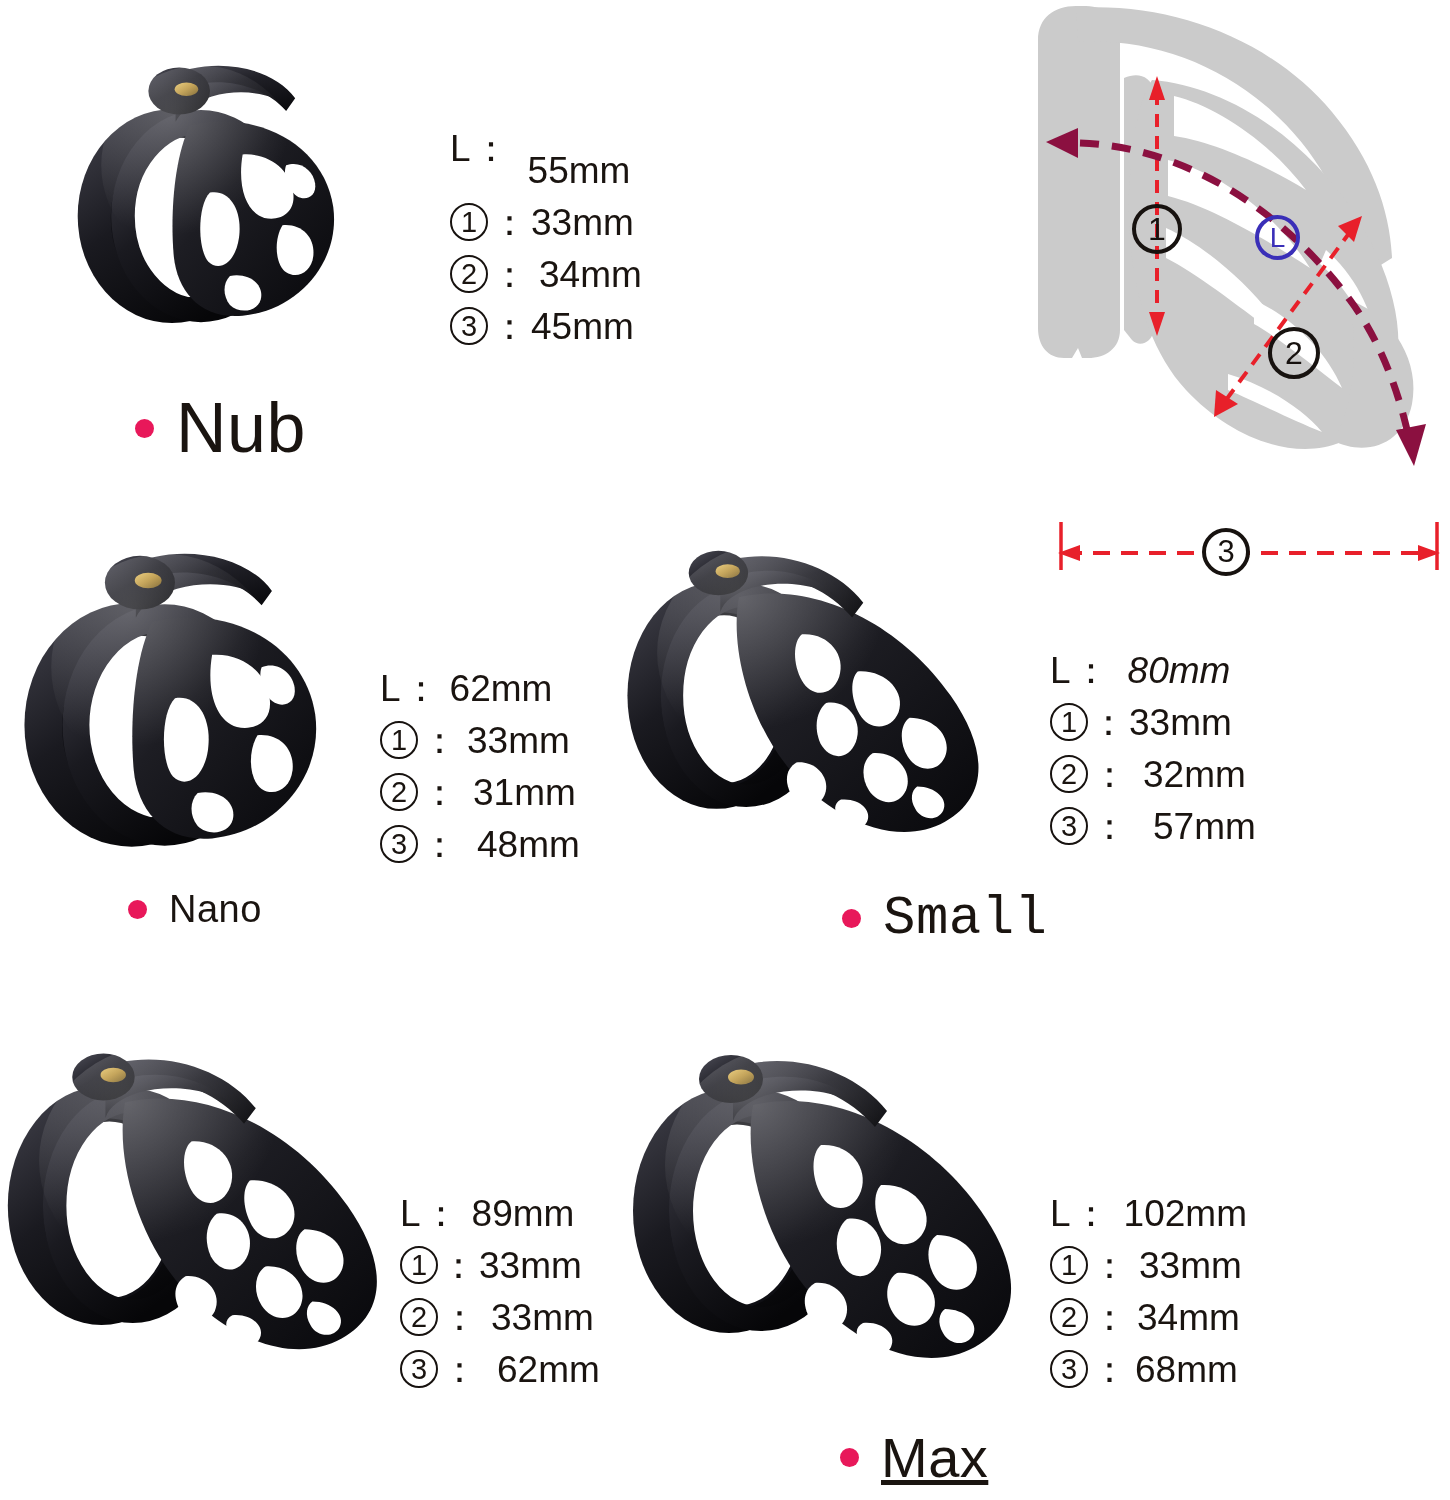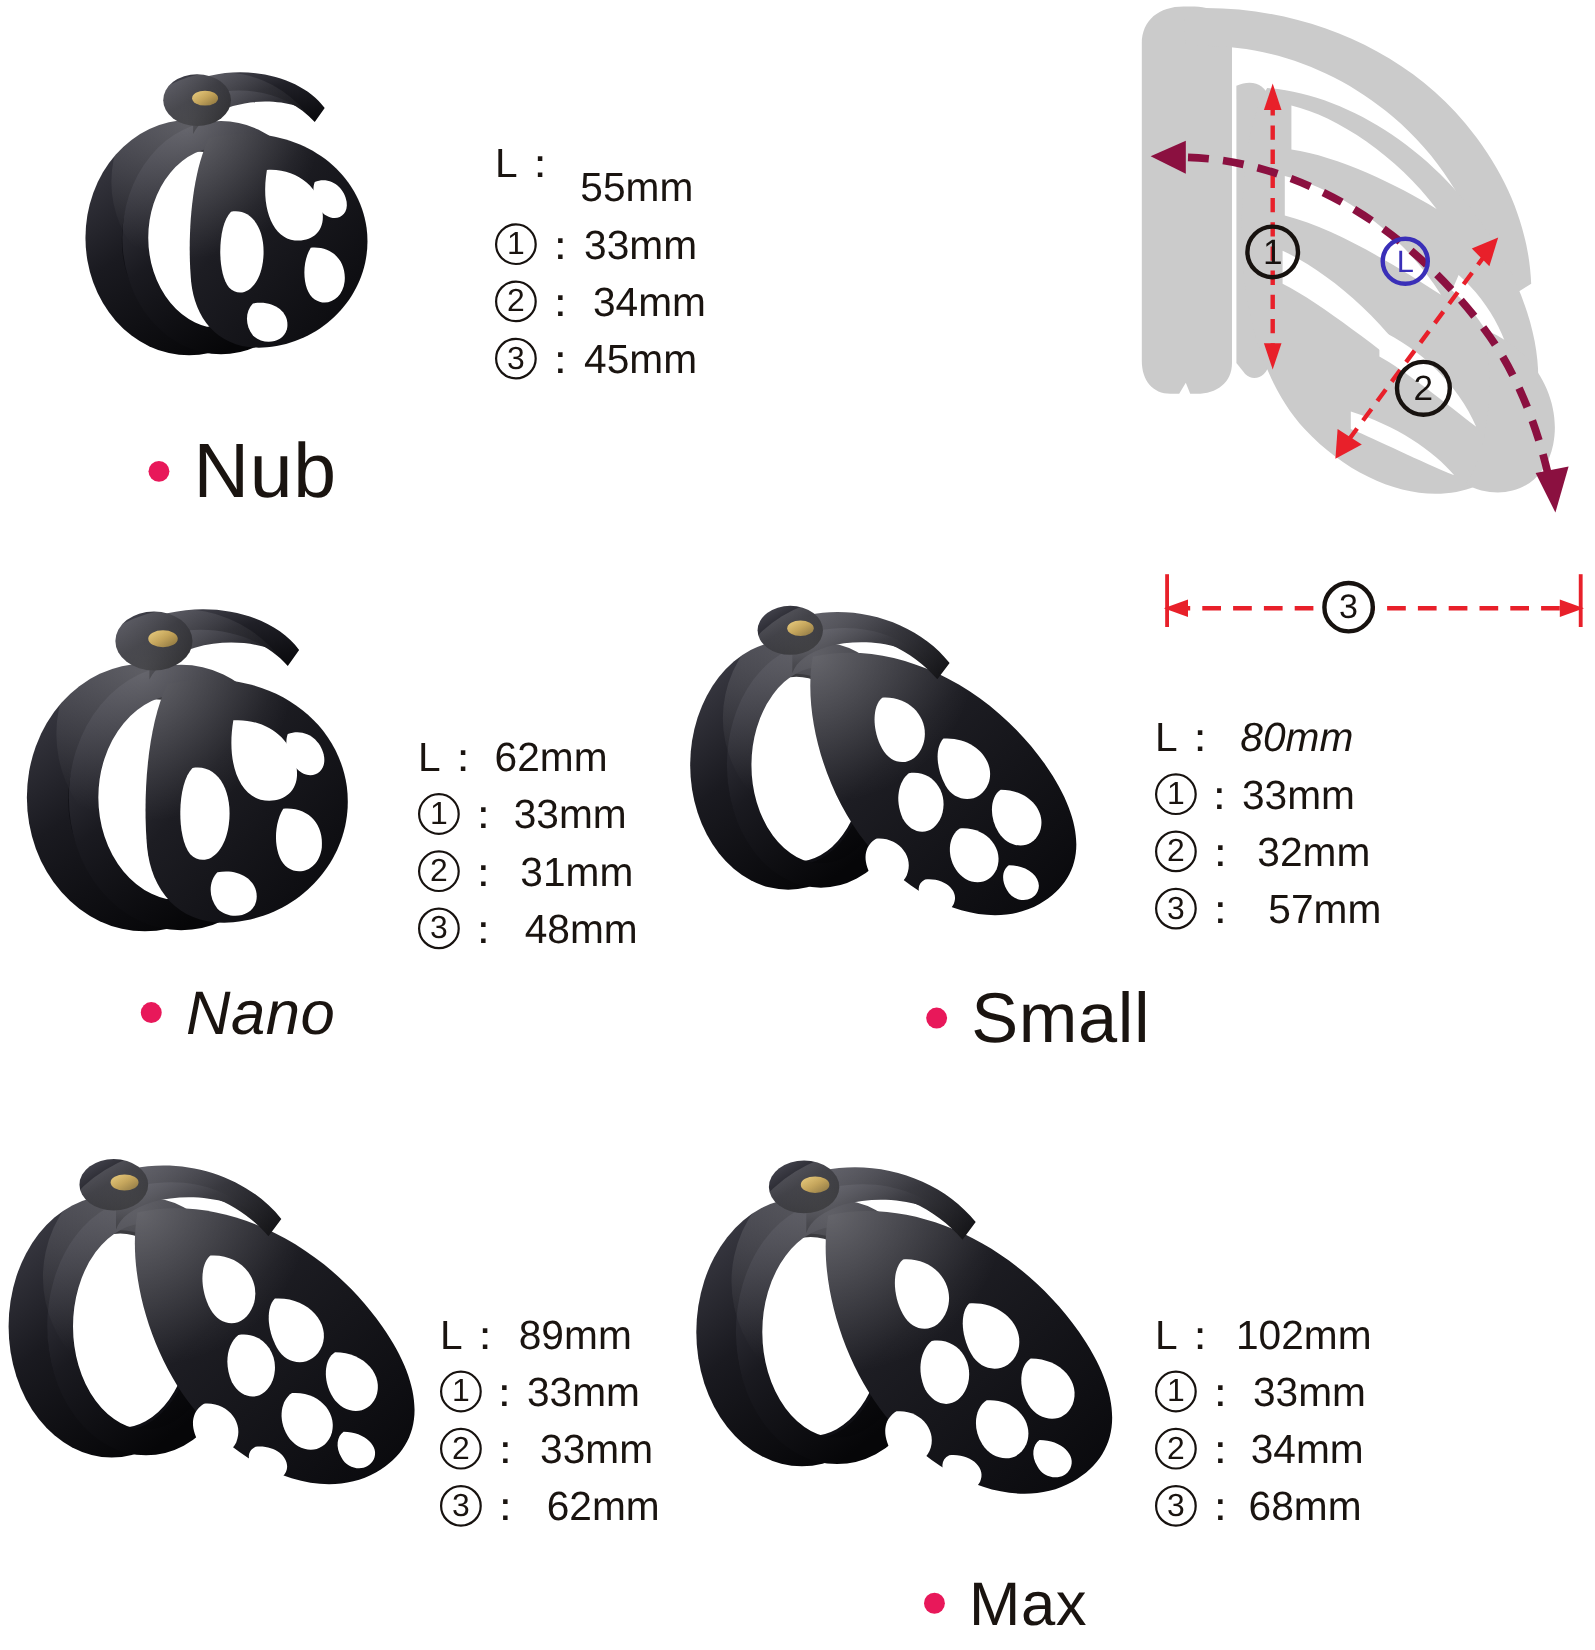--- a/index.html
+++ b/index.html
@@ -191,21 +191,21 @@
       <span class="spec-val" style="margin-left:12px;">31mm</span>
     </div>
     <div class="spec-row">
       <span class="circnum" style="width:38px;height:38px;font-size:29px;">3</span>
       <span class="colon" style="margin:0 3px;">：</span>
       <span class="spec-val" style="margin-left:16px;">48mm</span>
     </div>
   </div>
   <div class="namerow" style="left:128px;top:398px;">
     <span class="bullet" style="width:19px;height:19px;background:#E8185A;margin-right:22px;"></span>
-    <span class="namelabel" style="font-size:56px;font-style:italic;">Nano</span>
+    <span class="namelabel" style="font-size:38px;">Nano</span>
   </div>
 </div>
 
 <div class="card" style="left:620px;top:490px;width:720px;height:490px;">
   <div class="photo" style="left:0px;top:10px;width:390px;height:380px;">
     <svg viewBox="0 0 420 340" width="390" height="380">
         <use href="#cage-long"></use>
       </svg>
   </div>
   <div class="specs" style="left:430px;top:162px;font-size:37px;">
@@ -225,21 +225,21 @@
       <span class="spec-val" style="margin-left:12px;">32mm</span>
     </div>
     <div class="spec-row">
       <span class="circnum" style="width:38px;height:38px;font-size:29px;">3</span>
       <span class="colon" style="margin:0 3px;">：</span>
       <span class="spec-val" style="margin-left:22px;">57mm</span>
     </div>
   </div>
   <div class="namerow" style="left:222px;top:398px;">
     <span class="bullet" style="width:19px;height:19px;background:#E8185A;margin-right:22px;"></span>
-    <span class="namelabel" style="font-size:64px;">Small</span>
+    <span class="namelabel" style="font-size:54px;font-family:Liberation Mono, monospace;">Small</span>
   </div>
 </div>
 
 <div class="card" style="left:0;top:995px;width:640px;height:505px;">
   <div class="photo" style="left:0px;top:5px;width:410px;height:400px;">
     <svg viewBox="0 0 420 340" width="410" height="400">
         <use href="#cage-long"></use>
       </svg>
   </div>
   <div class="specs" style="left:400px;top:200px;font-size:37px;">
@@ -288,21 +288,21 @@
       <span class="circnum" style="width:38px;height:38px;font-size:29px;">2</span>
       <span class="colon" style="margin:0 3px;">：</span>
       <span class="spec-val" style="margin-left:6px;">34mm</span>
     </div>
     <div class="spec-row">
       <span class="circnum" style="width:38px;height:38px;font-size:29px;">3</span>
       <span class="colon" style="margin:0 3px;">：</span>
       <span class="spec-val" style="margin-left:4px;">68mm</span>
     </div>
   </div>
-  <div class="namerow" style="left:225px;top:430px;">
+  <div class="namerow" style="left:225px;top:430px;text-decoration:underline;">
     <span class="bullet" style="width:19px;height:19px;background:#E8185A;margin-right:22px;"></span>
     <span class="namelabel" style="font-size:56px;">Max</span>
   </div>
 </div>
 
 <div class="diagram" style="left:1020px;top:0;width:430px;height:600px;">
   <svg width="430" height="600" viewBox="0 0 430 600">
 
     <g fill="#CBCBCB">
 

